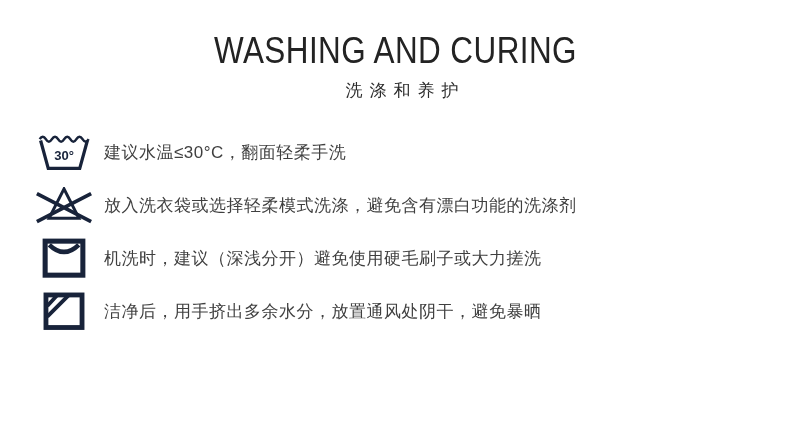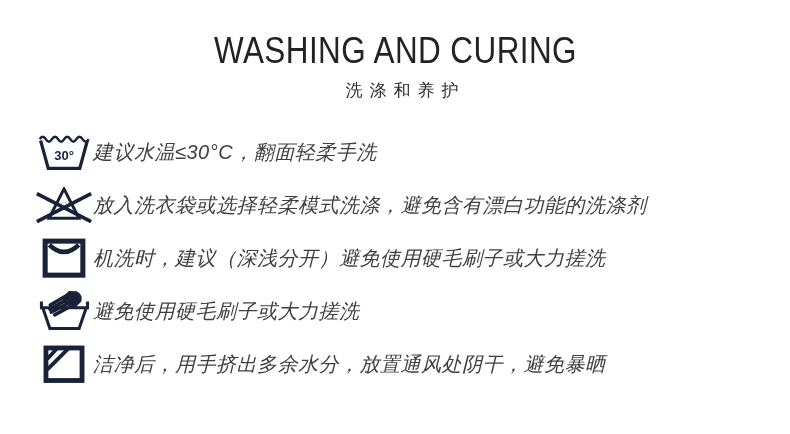--- a/index.html
+++ b/index.html
@@ -35,25 +35,25 @@
   .rows { position: absolute; left: 35px; top: 126px; width: 730px; }
   .row { display: flex; align-items: center; height: 53px; }
   .icon-box {
     width: 58px; height: 50px;
     display: flex; align-items: center; justify-content: center;
     flex-shrink: 0;
     color: var(--icon-color, #18233a);
   }
   .icon-box svg { display: block; }
   .row-text {
-    font-size: 20px;
+    margin-left: 11px;
+    font-size: 17px;
     color: var(--body-color, #3f3f3f);
     letter-spacing: 0.5px;
     white-space: nowrap;
-    font-style: italic;
   }
   .temp-label {
     font-family: "Liberation Sans", "DejaVu Sans", sans-serif;
     font-weight: bold;
     font-size: 14.5px;
   }
 </style>
 </head>
 <body>
 
@@ -90,36 +90,20 @@
     <div class="row">
       <span class="icon-box">
         <svg width="46" viewBox="0 0 50 46" fill="none" stroke="currentColor">
           <rect x="4.5" y="4.5" width="41" height="37" stroke-width="5.5"></rect>
           <path d="M9,8.5 Q25,24 41,8.5" stroke-width="5"></path>
         </svg>
       </span>
       <span class="row-text">机洗时，建议（深浅分开）避免使用硬毛刷子或大力搓洗</span>
     </div>
 
-    <div class="row">
-      <span class="icon-box">
-        <svg width="55" viewBox="0 0 62 48" fill="none" stroke="currentColor">
-          <path d="M5,13 L5,20 L57,20 L57,13" stroke-width="3.4"></path>
-          <path d="M6.5,20 L14.5,43.5 L47.5,43.5 L55.5,20" stroke-width="3.4"></path>
-          <g stroke-width="4" stroke-linecap="round">
-            <path d="M34,6 L15,17"></path>
-            <path d="M36.5,9.5 L14.5,21.5"></path>
-            <path d="M39,13 L16,25"></path>
-            <path d="M41,16.5 L20,28"></path>
-          </g>
-          <path d="M29,8 L36,1 L45,1.5 Q52,5.5 50,13 L42,21 L30,14 Z" fill="currentColor" stroke="none"></path>
-        </svg>
-      </span>
-      <span class="row-text">避免使用硬毛刷子或大力搓洗</span>
-    </div>
 
     <div class="row">
       <span class="icon-box">
         <svg width="44" viewBox="0 0 50 46" fill="none" stroke="currentColor">
           <rect x="4.5" y="4.5" width="41" height="37" stroke-width="5.5"></rect>
           <path d="M6,17 L18,4 M6,29 L31,4" stroke-width="4.4"></path>
         </svg>
       </span>
       <span class="row-text">洁净后，用手挤出多余水分，放置通风处阴干，避免暴晒</span>
     </div>

